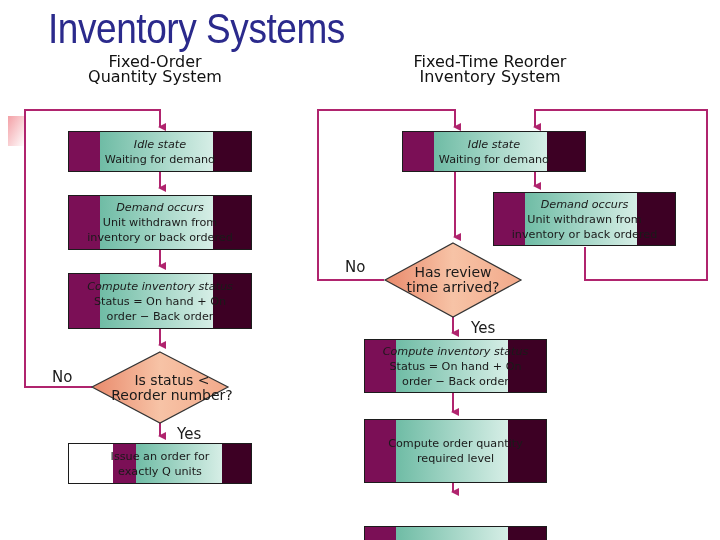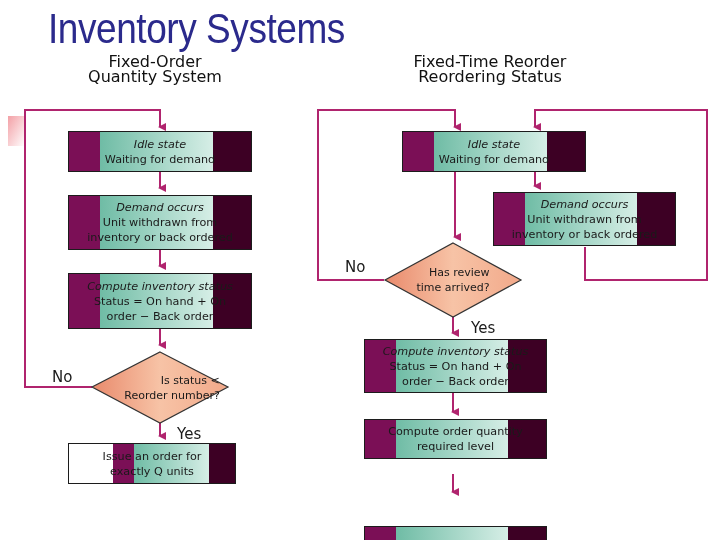--- a/index.html
+++ b/index.html
@@ -7,36 +7,36 @@
   .title{position:absolute;left:48px;top:4px;font-family:"Liberation Sans",sans-serif;font-size:43px;color:#2b2a8c;letter-spacing:-0.5px;transform:scaleX(0.86);transform-origin:left top;white-space:nowrap;}
   .subtitle{position:absolute;font-family:"DejaVu Sans",sans-serif;font-weight:normal;font-size:16px;line-height:15px;color:#111;text-align:center;}
   .bullet-deco{position:absolute;left:8px;top:116px;width:17px;height:30px;background:linear-gradient(to bottom right,#f3a0a6,#ffffff);}
   svg.lines{position:absolute;left:0;top:0;}
   .box{position:absolute;border:1.5px solid #1c1c1c;display:flex;box-sizing:border-box;}
   .box .l{background:#7b0f56;flex:0 0 17%;}
   .box .m{background:linear-gradient(to right,#6fbca5,#d6eee6);flex:1;display:flex;flex-direction:column;justify-content:center;align-items:center;}
   .box .r{background:#3d0024;flex:0 0 21%;}
   .box .txt{position:absolute;left:0;right:0;top:0;bottom:0;display:flex;flex-direction:column;justify-content:center;align-items:center;font-family:"DejaVu Sans",sans-serif;font-size:11.2px;line-height:15px;color:#1a1a1a;text-align:center;white-space:nowrap;}
   .box .txt .it{font-style:italic;}
-  .diamond-text{position:absolute;font-family:"DejaVu Sans",sans-serif;font-size:11px;line-height:15px;color:#1a1a1a;text-align:right;white-space:nowrap;transform:translate(-50%,-50%);}
+  .diamond-text{position:absolute;font-family:"DejaVu Sans",sans-serif;font-size:14px;line-height:15px;color:#1a1a1a;text-align:center;white-space:nowrap;transform:translate(-50%,-50%);}
   .lbl{position:absolute;font-family:"DejaVu Sans",sans-serif;font-size:15px;color:#1a1a1a;}
 </style>
 </head>
 <body>
 
 <div class="title">Inventory Systems</div>
 <div class="bullet-deco"></div>
 
 <div class="subtitle" style="left:80px;top:54px;width:150px;">
   <div>Fixed-Order</div>
   <div>Quantity System</div>
 </div>
 <div class="subtitle" style="left:405px;top:54px;width:170px;">
   <div>Fixed-Time Reorder</div>
-  <div>Reordering Status</div>
+  <div>Inventory System</div>
 </div>
 
 <svg class="lines" width="720" height="540">
   <defs>
     <marker id="ah" markerWidth="8" markerHeight="8" refX="4" refY="6" orient="auto" markerUnits="userSpaceOnUse">
       <path d="M0,0 L8,0 L4,8 Z" fill="#b0246e"></path>
     </marker>
   </defs>
   <g stroke="#b0246e" stroke-width="2" fill="none">
 
@@ -93,21 +93,21 @@
     <span>Status = On hand + On</span>
     <span>order − Back order</span>
   </div>
 </div>
 <div class="diamond-text" style="left:172px;top:388px;">
   <div>Is status &lt;</div>
   <div>Reorder number?</div>
 </div>
 <div class="lbl" style="left:52px;top:368px;">No</div>
 <div class="lbl" style="left:177px;top:425px;">Yes</div>
-<div class="box" style="left:68px;top:443px;width:168px;height:41px;padding-left:44px;">
+<div class="box" style="left:68px;top:443px;width:184px;height:41px;padding-left:44px;">
   <div class="l"></div>
     <div class="m"></div>
     <div class="r"></div>
   <div class="txt">
     <span>Issue an order for</span>
     <span>exactly Q units</span>
   </div>
 </div>
 
 <div class="box" style="left:402px;top:131px;width:184px;height:41px;">
@@ -138,21 +138,21 @@
 <div class="box" style="left:364px;top:339px;width:183px;height:54px;">
   <div class="l"></div>
     <div class="m"></div>
     <div class="r"></div>
   <div class="txt">
     <span class="it">Compute inventory status</span>
     <span>Status = On hand + On</span>
     <span>order − Back order</span>
   </div>
 </div>
-<div class="box" style="left:364px;top:419px;width:183px;height:40px;">
+<div class="box" style="left:364px;top:419px;width:183px;height:64px;">
   <div class="l"></div>
     <div class="m"></div>
     <div class="r"></div>
   <div class="txt">
     <span>Compute order quantity</span>
     <span>required level</span>
   </div>
 </div>
 <div class="box" style="left:364px;top:506px;width:183px;height:42px;margin-top:20px;">
   <div class="l"></div>

